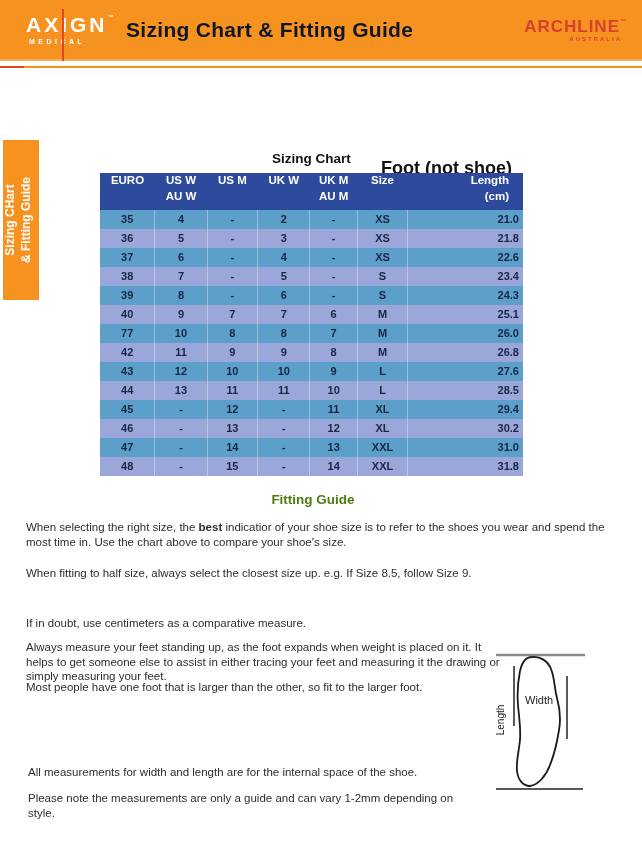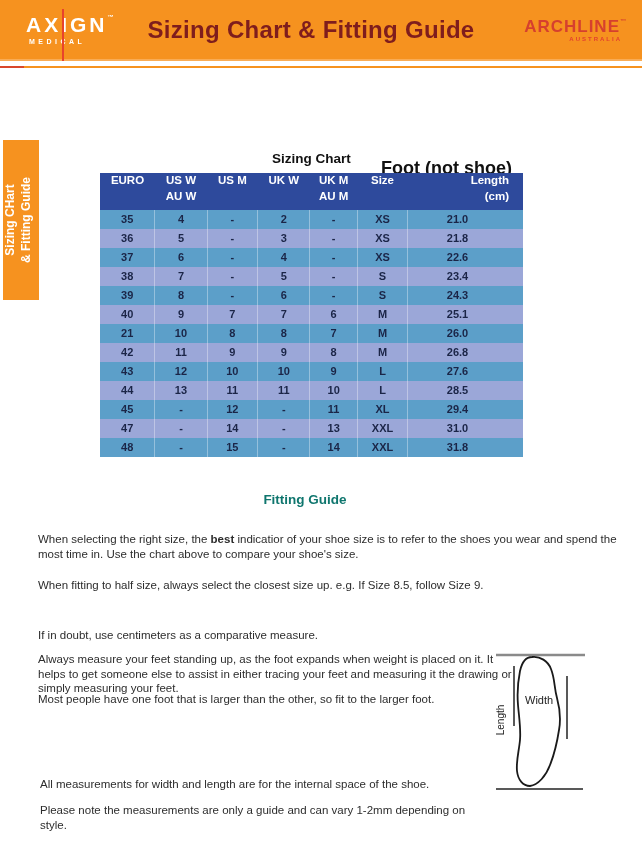--- a/index.html
+++ b/index.html
@@ -19,21 +19,21 @@
           border-bottom:2px solid #F9AC55;display:flex;align-items:center;}
   .rule{position:absolute;top:66px;left:0;width:642px;height:2px;background:var(--orange);}
   .rule-accent{position:absolute;top:66px;left:0;width:24px;height:2px;background:#D9472B;}
 
   .axign{position:relative;margin-left:26px;width:100px;color:#fff;line-height:1;}
   .axign-top{font-size:21px;font-weight:bold;letter-spacing:3px;position:relative;}
   .axign-top sup{font-size:6px;letter-spacing:0;vertical-align:top;}
   .axign-line{position:absolute;left:36px;top:-5px;width:2px;height:52px;background:#E8432C;}
   .axign-sub{font-size:7px;font-weight:bold;letter-spacing:3.5px;margin-top:3px;padding-left:3px;}
 
-  .bar-title{flex:1;text-align:center;color:#7f1d1d;font-weight:bold;font-size:24px;letter-spacing:0.3px;}
+  .bar-title{flex:1;text-align:left;color:#0f172a;font-weight:bold;font-size:21px;letter-spacing:0.3px;}
 
   .archline{margin-right:16px;width:130px;text-align:right;color:var(--logo-red);line-height:1;}
   .arch-top{font-weight:bold;font-size:17px;letter-spacing:1px;}
   .arch-top sup{font-size:6px;letter-spacing:0;vertical-align:top;}
   .arch-sub{font-size:6px;font-weight:bold;letter-spacing:2px;color:#E2402F;margin-top:1px;padding-right:4px;}
 
   
   .side-tab{position:absolute;left:3px;top:140px;width:36px;height:160px;background:var(--orange);}
   .side-tab-inner{position:absolute;left:-62px;top:62px;width:160px;height:36px;
                   transform:rotate(-90deg);text-align:center;color:#fff;font-weight:bold;
@@ -49,30 +49,30 @@
   .sizing-table col.c1{width:13%}.sizing-table col.c2{width:12.3%}.sizing-table col.c3{width:12%}
   .sizing-table col.c4{width:12.3%}.sizing-table col.c5{width:11.3%}.sizing-table col.c6{width:11.8%}
   .sizing-table col.c7{width:27.3%}
   .sizing-table thead th{background:var(--header-blue);color:#fff;font-size:11.5px;font-weight:bold;
                          height:37px;vertical-align:top;padding:0 0 0 0;line-height:1.35;text-align:center;}
   .sizing-table thead th:last-child{text-align:right;padding-right:14px;}
   .sizing-table tbody td{height:19px;font-size:11px;font-weight:bold;color:var(--cell-text);
                          text-align:center;padding:0;line-height:19px;
                          border-left:1px solid rgba(255,255,255,0.35);}
   .sizing-table tbody td:first-child{border-left:none;}
-  .sizing-table tbody td:last-child{padding-right:16px;}
+  .sizing-table tbody td:last-child{text-align:right;padding-right:4px;}
   .sizing-table tbody tr:nth-child(odd){background:var(--row-teal);}
   .sizing-table tbody tr:nth-child(even){background:var(--row-peri);}
 
   
-  .sec-heading{position:absolute;left:0;width:610px;text-align:center;font-weight:bold;
-               font-size:13.5px;color:#0f766e;}
+  .sec-heading{position:absolute;left:8px;width:610px;text-align:center;font-weight:bold;
+               font-size:13.5px;color:#4d7c0f;}
   .h-fitting{top:492px;}
   .h-measure{top:589px;}
-  .para{position:absolute;font-size:11.5px;color:#2d2d2d;line-height:14.5px;margin:16px;}
+  .para{position:absolute;font-size:11.5px;color:#2d2d2d;line-height:14.5px;margin:4px;}
   .p-fit1{left:22px;top:516px;width:602px;}
   .p-fit2{left:22px;top:562px;width:602px;}
   .p-m1{left:22px;top:612px;width:560px;}
   .p-m2{left:22px;top:636px;width:478px;}
   .p-m3{left:22px;top:676px;width:520px;}
   .p-m4{left:24px;top:761px;width:520px;}
   .p-m5{left:24px;top:787px;width:430px;}
 
   
   .foot-diagram{position:absolute;left:488px;top:643px;width:154px;height:155px;}
@@ -195,21 +195,21 @@
         <tr>
           <td>40</td>
           <td>9</td>
           <td>7</td>
           <td>7</td>
           <td>6</td>
           <td>M</td>
           <td>25.1</td>
         </tr>
         <tr>
-          <td>21</td>
+          <td>77</td>
           <td>10</td>
           <td>8</td>
           <td>8</td>
           <td>7</td>
           <td>M</td>
           <td>26.0</td>
         </tr>
         <tr>
           <td>42</td>
           <td>11</td>
@@ -238,20 +238,29 @@
           <td>28.5</td>
         </tr>
         <tr>
           <td>45</td>
           <td>-</td>
           <td>12</td>
           <td>-</td>
           <td>11</td>
           <td>XL</td>
           <td>29.4</td>
+        </tr>
+        <tr>
+          <td>46</td>
+          <td>-</td>
+          <td>13</td>
+          <td>-</td>
+          <td>12</td>
+          <td>XL</td>
+          <td>30.2</td>
         </tr>
         <tr>
           <td>47</td>
           <td>-</td>
           <td>14</td>
           <td>-</td>
           <td>13</td>
           <td>XXL</td>
           <td>31.0</td>
         </tr>

